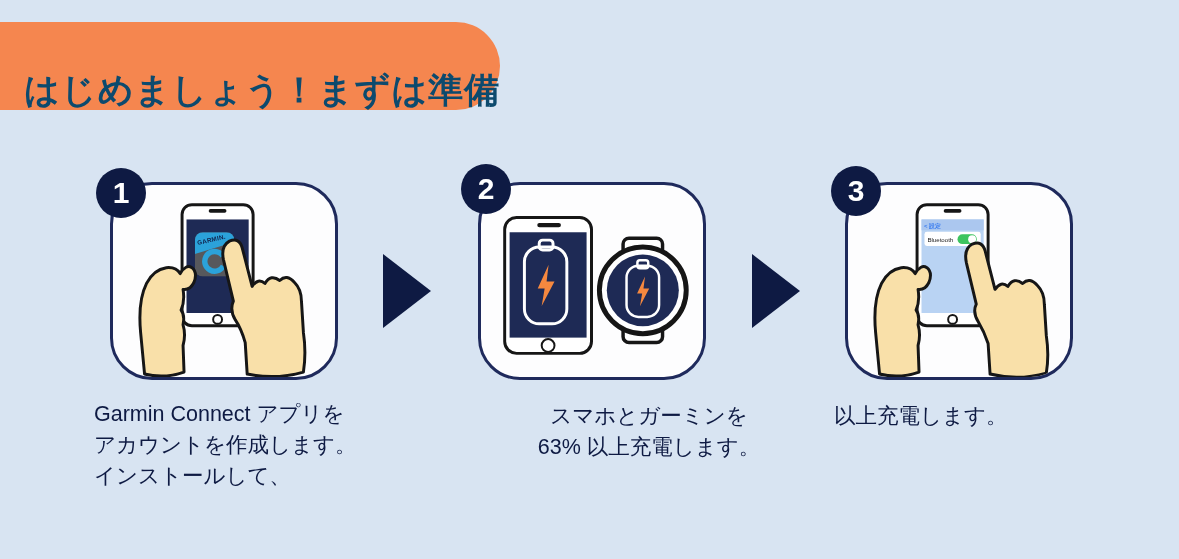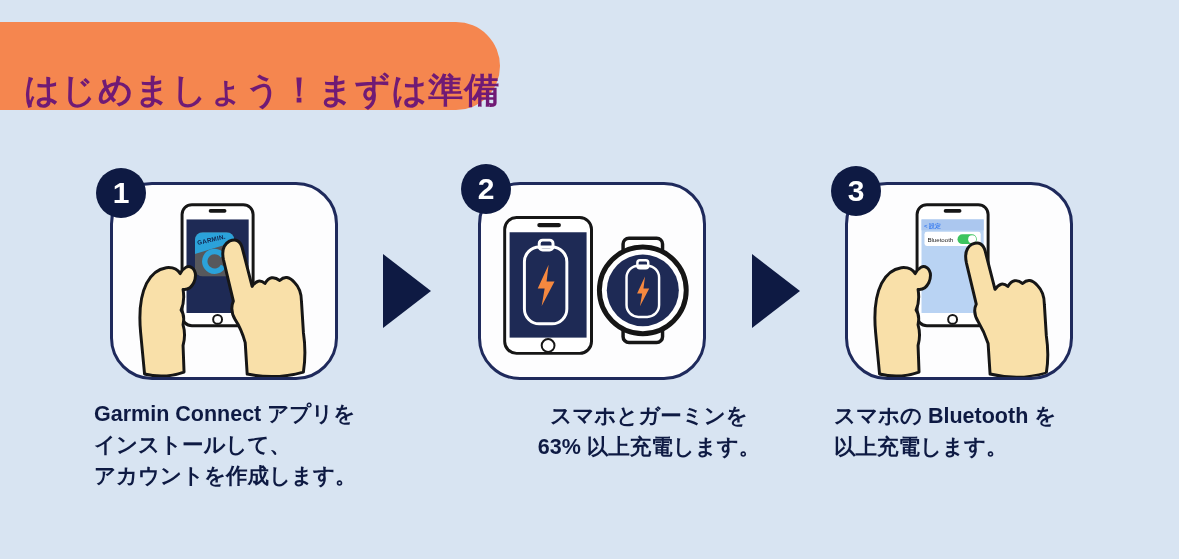--- a/index.html
+++ b/index.html
@@ -16,21 +16,21 @@
   
   .banner {
     position:absolute; left:0; top:22px;
     width:500px; height:88px;
     background:#f5864f;
     border-radius:0 44px 44px 0;
     display:flex; align-items:center;
     padding-left:24px; box-sizing:border-box;
   }
   .banner-title {
-    color:#701a75;
+    color:#0c4a6e;
     font-size:35px;
     font-weight:bold;
     letter-spacing:1px;
     white-space:nowrap;
     margin-top:48px;
   }
   
   .card {
     position:absolute; top:182px;
     width:228px; height:198px;
@@ -66,21 +66,21 @@
     border-left:48px solid #0e1a43;
   }
   #arrow1 { left:383px; }
   #arrow2 { left:752px; }
   
   .caption {
     position:absolute; top:399px;
     width:340px;
     color:#0e1a43;
     font-size:21.5px;
-    font-weight:bold;
+    font-weight:normal;
     line-height:31px;
     white-space:nowrap;
   }
   #caption1 { left:94px; }
   #caption2 { left:479px; top:401px;text-align:center; }
   #caption3 { left:834px; top:401px; }
   
   .skin   { fill:#f9e0a9; stroke:#161616; stroke-width:3; stroke-linejoin:round; stroke-linecap:round; }
   .phone-body { fill:#ffffff; stroke:#161616; stroke-width:3; }
   .screen-navy { fill:#1e2a55; }
@@ -189,25 +189,24 @@
   </div>
   <div class="badge" id="badge2">
     <span>2</span>
   </div>
   <div class="badge" id="badge3">
     <span>3</span>
   </div>
 
   <div class="caption" id="caption1">
     <div>Garmin Connect アプリを</div>
+    <div>アカウントを作成します。</div>
     <div>インストールして、</div>
-    <div>アカウントを作成します。</div>
   </div>
   <div class="caption" id="caption2">
     <div>スマホとガーミンを</div>
     <div>63% 以上充電します。</div>
   </div>
   <div class="caption" id="caption3">
-    <div>スマホの Bluetooth を</div>
     <div>以上充電します。</div>
   </div>
 
 </div>
 
 </body></html>

